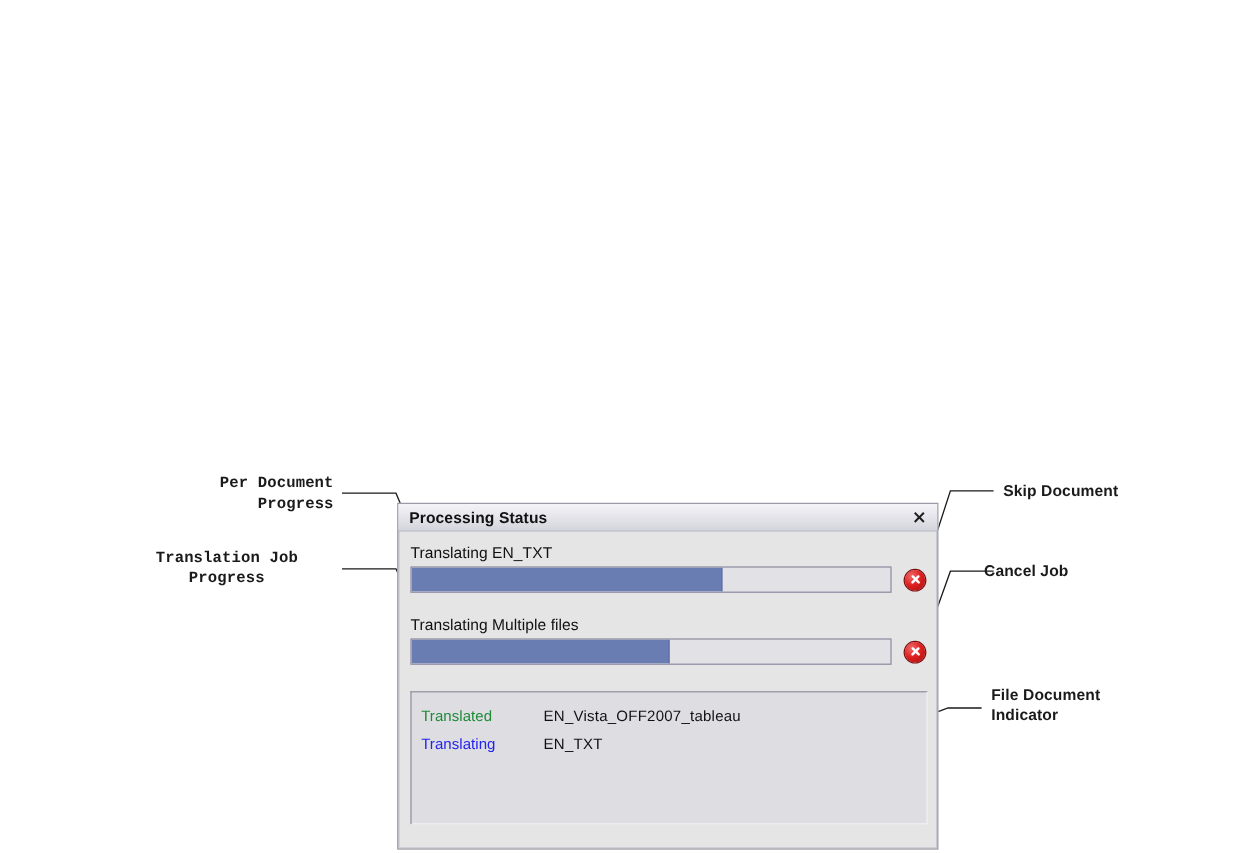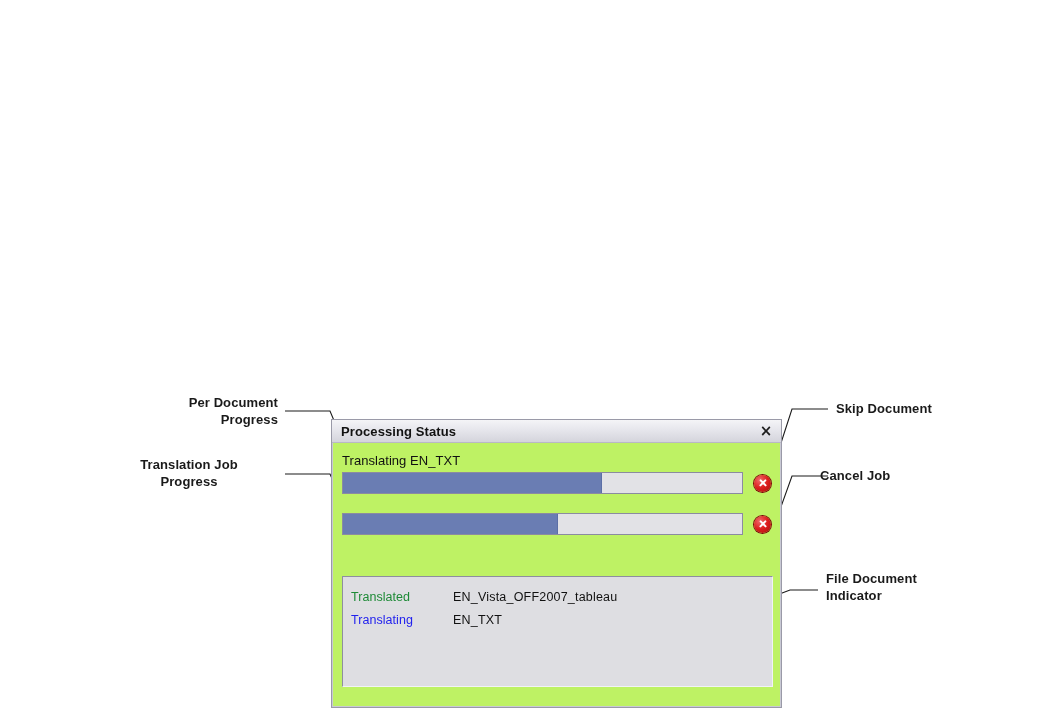--- a/index.html
+++ b/index.html
@@ -19,21 +19,21 @@
   .callout {
     position: absolute;
     font-family: "Liberation Sans", sans-serif;
     font-size: 13px;
     font-weight: bold;
     color: #1a1a1a;
     line-height: 17px;
     letter-spacing: 0.1px;
     white-space: pre-line;
   }
-  .callout.right-align { text-align: right; }
+  .callout.right-align { text-align: right; font-family: Liberation Mono, monospace; }
   .callout.left-align  { text-align: left;  }
 
   #callout-per-document { left: 100px; top: 394px; width: 178px; }
   #callout-translation-job { left: 100px; top: 456px; width: 178px; text-align: center; }
   #callout-skip-document { left: 836px; top: 400px; width: 200px; }
   #callout-cancel-job { left: 820px; top: 467px; width: 200px; }
   #callout-file-progress { left: 826px; top: 570px; width: 200px; }
 
   
   #leader-lines {
@@ -43,21 +43,21 @@
     pointer-events: none;
   }
 
   
   #processing-dialog {
     position: absolute;
     left: 331px;
     top: 419px;
     width: 451px;
     height: 289px;
-    background: #bef264;
+    background: #e5e5e5;
     border: 1px solid #9a9aa8;
     box-shadow: 0 0 0 1px #c9c9d4 inset;
     box-sizing: border-box;
   }
 
   .dlg-titlebar {
     position: relative;
     height: 22px;
     background: linear-gradient(to bottom, #f4f4f7 0%, #e6e6ec 45%, #d4d4dc 100%);
     border-bottom: 1px solid #b9b9c6;
@@ -237,20 +237,21 @@
       <div class="progress-label">Translating EN_TXT</div>
       <div class="progress-line">
         <div class="progress-track">
           <div class="progress-fill" style="width: 65%;"></div>
         </div>
         <div class="cancel-btn"></div>
       </div>
     </div>
 
     <div class="progress-row" id="progress-row-job">
+      <div class="progress-label">Translating Multiple files</div>
       <div class="progress-line">
         <div class="progress-track">
           <div class="progress-fill" style="width: 54%;"></div>
         </div>
         <div class="cancel-btn"></div>
       </div>
     </div>
 
     <div id="file-list-panel">
       <div class="file-row">

